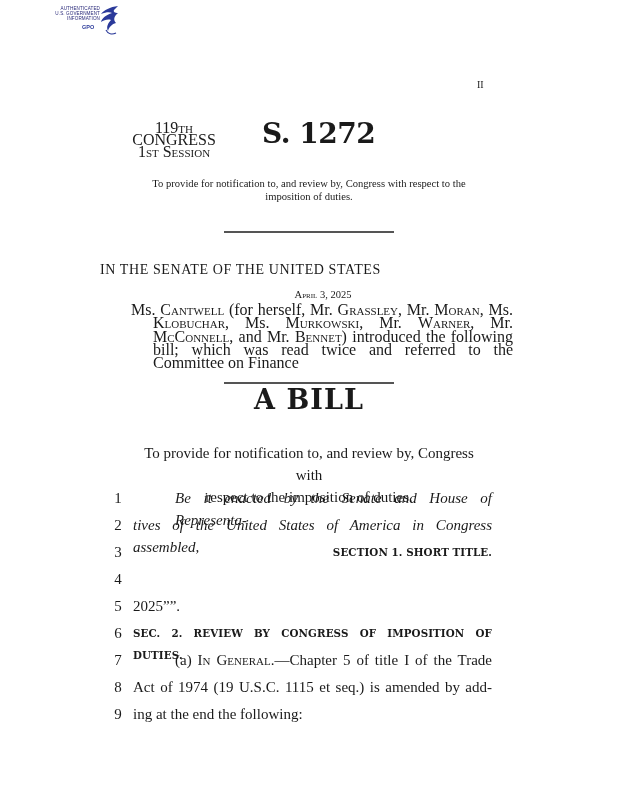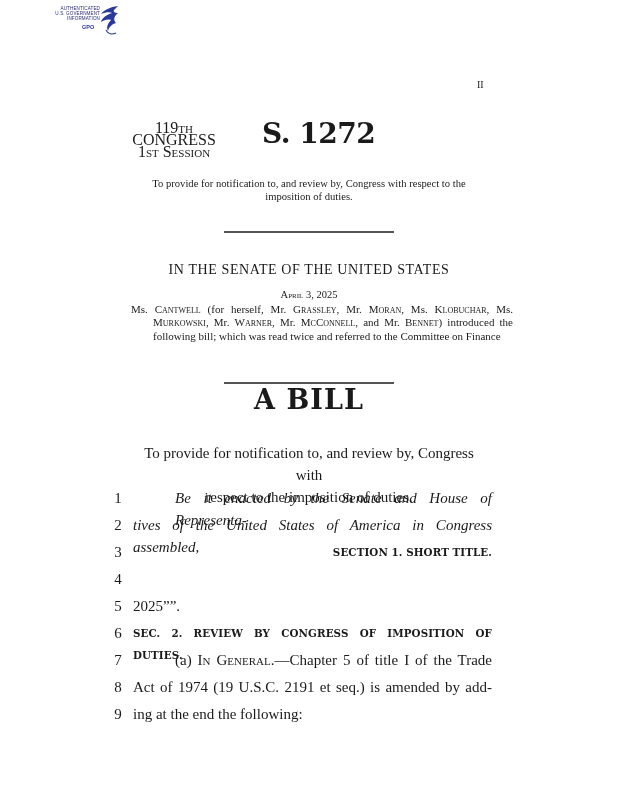--- a/index.html
+++ b/index.html
@@ -23,26 +23,26 @@
   #bill-number { left: 262px; top: 110px; font-family: "DejaVu Serif", serif; font-weight: bold;
         font-size: 28px; letter-spacing: -0.5px; line-height: 48px; }
 
   #purpose-short { left: 150px; top: 177px; width: 318px; text-align: center;
         font-family: "Liberation Serif", serif; font-size: 10.6px; line-height: 13px; }
 
   .rule { height: 1.5px; background: #555; left: 224px; width: 170px; }
   #rule-1 { top: 231px; }
   #rule-2 { top: 382px; }
 
-  #chamber { left: 100px; top: 262px; width: 418px; text-align: center;
+  #chamber { left: 100px; top: 262px; width: 418px; text-align: left;
         font-family: "Liberation Serif", serif; font-size: 14px; letter-spacing: 0.6px; }
-  #date { left: 100px; top: 289px; width: 418px; text-align: center;
+  #date { left: 114px; top: 289px; width: 418px; text-align: center;
         font-family: "Liberation Serif", serif; font-size: 10.5px; }
   #sponsors { left: 131px; top: 303px; width: 360px;
-        font-family: "Liberation Serif", serif; font-size: 11px; line-height: 13.3px;
+        font-family: "Liberation Serif", serif; font-size: 16px; line-height: 13.3px;
         text-align: justify; padding-left: 22px; text-indent: -22px; }
 
   #a-bill { left: 100px; top: 384px; width: 418px; text-align: center;
         font-family: "DejaVu Serif", serif; font-weight: bold; font-size: 27px; letter-spacing: 1px; }
   #long-title { left: 130px; top: 442px; width: 358px; text-align: center;
         font-family: "Liberation Serif", serif; font-size: 15px; line-height: 22px; }
 
   .line { position: absolute; left: 112px; width: 380px; height: 22px;
         font-family: "Liberation Serif", serif; font-size: 15px; line-height: 22px; }
   .line .num { position: absolute; left: 0; width: 12px; text-align: center; }
@@ -115,19 +115,19 @@
     <div class="line" style="top: 622px;">
       <span class="num">6</span>
       <span class="txt just hd" style="white-space: normal;">SEC. 2. REVIEW BY CONGRESS OF IMPOSITION OF DUTIES.</span>
     </div>
     <div class="line" style="top: 649px;">
       <span class="num">7</span>
       <span class="txt indent just" style="white-space: normal;">(a) <span class="sc">In General.</span>—Chapter 5 of title I of the Trade</span>
     </div>
     <div class="line" style="top: 676px;">
       <span class="num">8</span>
-      <span class="txt just" style="white-space: normal;">Act of 1974 (19 U.S.C. 2191 et seq.) is amended by add-</span>
+      <span class="txt just" style="white-space: normal;">Act of 1974 (19 U.S.C. 1115 et seq.) is amended by add-</span>
     </div>
     <div class="line" style="top: 703px;">
       <span class="num">9</span>
       <span class="txt">ing at the end the following:</span>
     </div>
   </div>
 
 </body></html>

